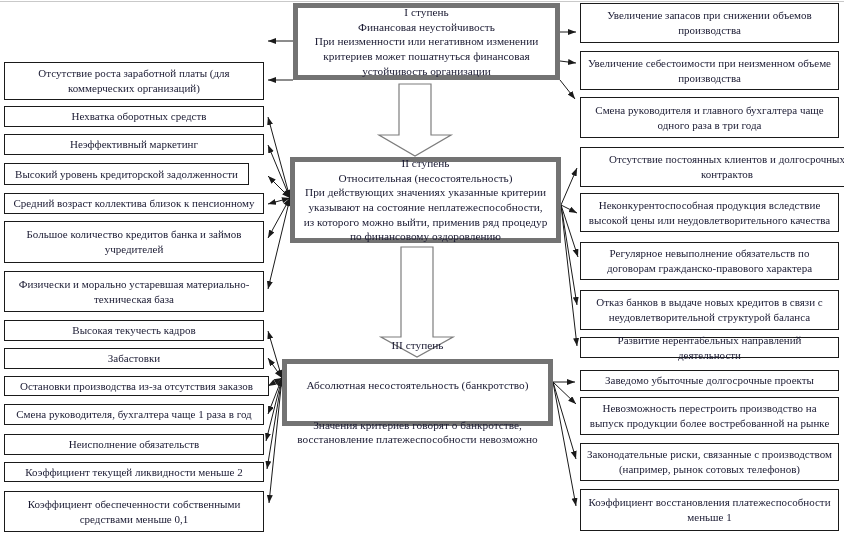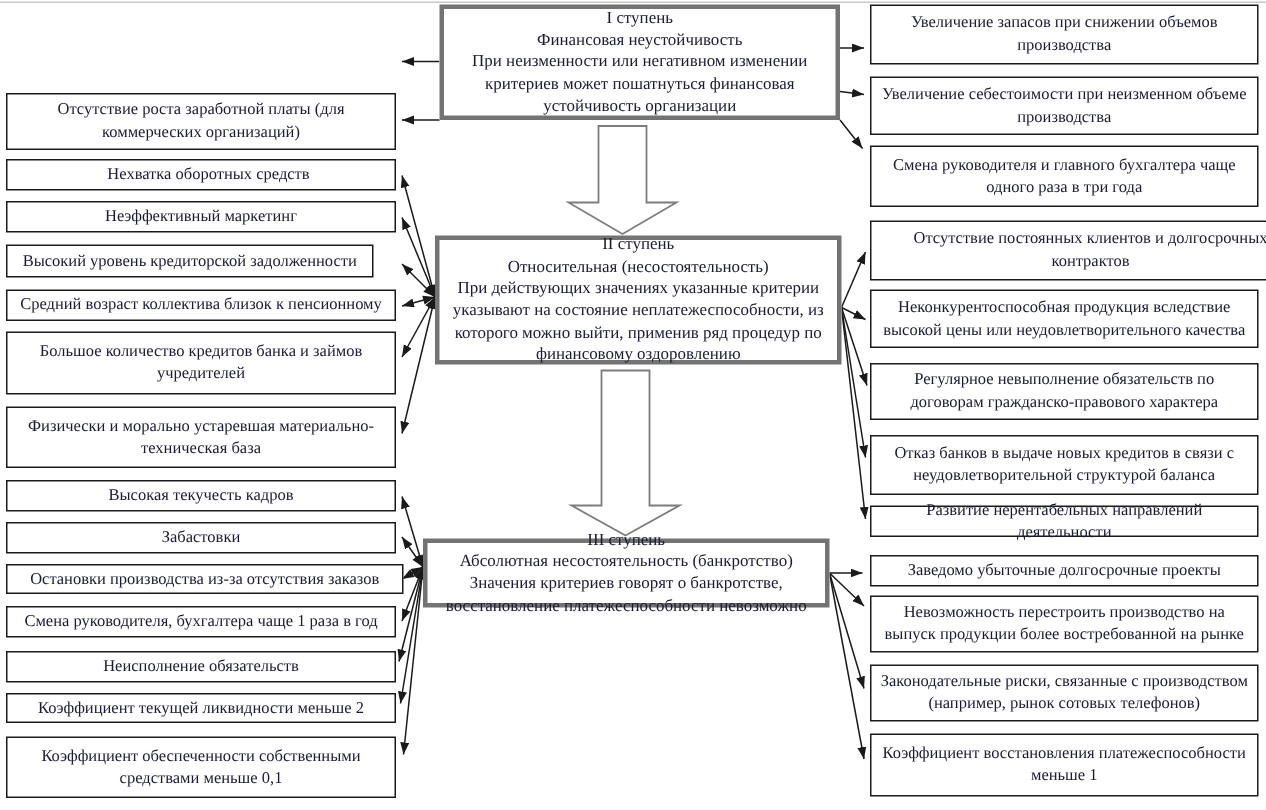--- a/index.html
+++ b/index.html
@@ -7,21 +7,21 @@
     position:relative;width:844px;height:540px;background:#ffffff;overflow:hidden;
     font-family:"Liberation Serif","DejaVu Serif",serif;color:#1b1b33;
   }
   .top-rule{position:absolute;left:0;top:1px;width:844px;height:1px;background:#c9c9c9;}
   .nbox{
     position:absolute;box-sizing:border-box;border:1px solid #1a1a1a;background:#ffffff;
     display:flex;align-items:center;justify-content:center;text-align:center;
     font-size:11px;line-height:1.32;padding:1px 6px;
   }
   .stagebox{
-    position:absolute;box-sizing:border-box;border:3px solid #737373;background:#ffffff;
+    position:absolute;box-sizing:border-box;border:5px solid #737373;background:#ffffff;
     display:flex;flex-direction:column;align-items:center;justify-content:center;text-align:center;
     font-size:11.3px;line-height:1.3;padding:2px 8px;
   }
   .stagebox span{display:block;}
   svg.layer{position:absolute;left:0;top:0;}
 </style>
 </head>
 <body>
 
 <div id="stage">
@@ -88,21 +88,21 @@
   <div class="stagebox" style="left:293px;top:3px;width:267px;height:77px;">
     <span>I ступень</span>
     <span>Финансовая неустойчивость</span>
     <span>При  неизменности или негативном изменении критериев может пошатнуться финансовая устойчивость организации</span>
   </div>
   <div class="stagebox" style="left:290px;top:157px;width:271px;height:86px;">
     <span>II ступень</span>
     <span>Относительная (несостоятельность)</span>
     <span>При действующих значениях указанные критерии указывают на состояние неплатежеспособности, из которого можно выйти, применив ряд процедур по финансовому оздоровлению</span>
   </div>
-  <div class="stagebox" style="left:282px;top:359px;width:271px;height:46px;">
+  <div class="stagebox" style="left:282px;top:359px;width:271px;height:67px;gap:25px;">
     <span>III ступень</span>
     <span>Абсолютная несостоятельность (банкротство)</span>
     <span>Значения критериев говорят о банкротстве, восстановление платежеспособности невозможно</span>
   </div>
 
   <div class="nbox" style="left:4px;top:62px;width:260px;height:38px;">Отсутствие роста заработной платы (для коммерческих организаций)</div>
   <div class="nbox" style="left:4px;top:106px;width:260px;height:21px;padding-left:16px;">Нехватка оборотных средств</div>
   <div class="nbox" style="left:4px;top:134px;width:260px;height:21px;">Неэффективный маркетинг</div>
   <div class="nbox" style="left:4px;top:163px;width:245px;height:22px;">Высокий уровень кредиторской задолженности</div>
   <div class="nbox" style="left:4px;top:193px;width:260px;height:21px;">Средний возраст коллектива близок к пенсионному</div>

